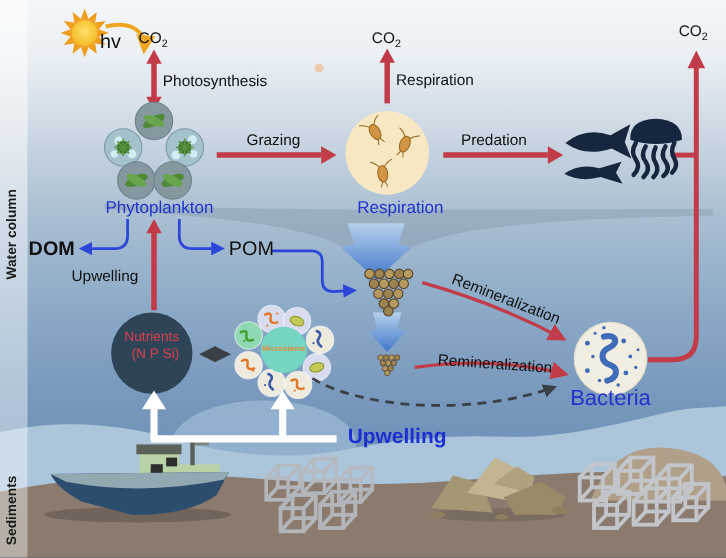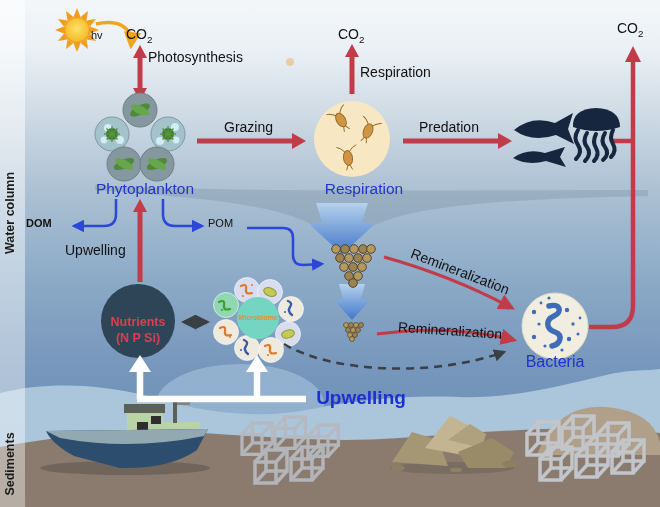--- a/index.html
+++ b/index.html
@@ -9,21 +9,21 @@
     background:linear-gradient(to bottom,
       #f4f7fa 0%,#eaf0f5 10%,#d0dbe5 22%,#abc0d3 38%,
       #8caac7 55%,#7797bc 72%,#6c90b6 88%,#6b8eb3 100%);
   }
   #art{position:absolute;left:0;top:0;}
   .strip{position:absolute;left:0;top:0;width:25px;height:100%;
     background:linear-gradient(to bottom,rgba(255,255,255,.55),rgba(255,255,255,.38));}
   .lbl{position:absolute;color:#111;white-space:nowrap;line-height:1.1;}
   .ctr{transform:translate(-50%,-50%);}
   .blue{color:#2133cc;}
-  .f14{font-size:14px;} .f15{font-size:11px;}
+  .f14{font-size:14px;} .f15{font-size:18px;}
   sub{font-size:70%;}
 </style>
 </head>
 <body>
 
 <div id="stage">
 
 <svg id="art" width="660" height="507" viewBox="0 0 660 507">
   <defs>
     <linearGradient id="fg" x1="0" y1="0" x2="0" y2="1">
@@ -356,38 +356,38 @@
 <div class="lbl ctr" style="left:11px;top:464px;transform:translate(-50%,-50%) rotate(-90deg);font-size:12.5px;font-weight:bold;color:#1b1b1b;">Sediments</div>
 
 <div class="lbl f15" style="left:91px;top:29px;">hv</div>
 <div class="lbl f14" style="left:126px;top:27px;">
   <span>CO</span><sub>2</sub></div>
 <div class="lbl f14" style="left:338px;top:27px;">
   <span>CO</span><sub>2</sub></div>
 <div class="lbl f14" style="left:617px;top:21px;">
   <span>CO</span><sub>2</sub></div>
 
-<div class="lbl f14" style="left:148px;top:50px;">Photosynthesis</div>
+<div class="lbl f14" style="left:148px;top:66px;">Photosynthesis</div>
 <div class="lbl f14" style="left:360px;top:65px;text-align:center;">Respiration</div>
 <div class="lbl f14" style="left:224px;top:120px;">Grazing</div>
 <div class="lbl f14" style="left:419px;top:120px;text-align:right;">Predation</div>
 
 <div class="lbl ctr blue" style="left:145px;top:189px;font-size:15.5px;">Phytoplankton</div>
 <div class="lbl ctr blue" style="left:364px;top:189px;font-size:15.5px;">Respiration</div>
 
 <div class="lbl f15" style="left:26px;top:217px;font-weight:bold;">DOM</div>
 <div class="lbl f15" style="left:208px;top:217px;">POM</div>
 <div class="lbl f14" style="left:65px;top:243px;">Upwelling</div>
 
 <div class="lbl ctr f14" style="left:460px;top:272px;transform:translate(-50%,-50%) rotate(21deg);">Remineralization</div>
 <div class="lbl ctr f14" style="left:450px;top:331px;transform:translate(-50%,-50%) rotate(4deg);">Remineralization</div>
 
-<div class="lbl ctr blue" style="left:555px;top:362px;font-size:16px;">Bacteria</div>
-
-<div class="lbl ctr" style="left:138px;top:330px;text-align:center;font-weight:bold;font-size:12.5px;color:#d84050;line-height:1.3;">
+<div class="lbl ctr blue" style="left:555px;top:362px;font-size:20px;">Bacteria</div>
+
+<div class="lbl ctr" style="left:138px;top:314px;text-align:right;font-weight:normal;font-size:12.5px;color:#d84050;line-height:1.3;">
   <div>Nutrients</div>
   <div>(N P Si)</div>
 </div>
 <div class="lbl ctr" style="left:258px;top:318px;font-size:7px;font-weight:bold;color:#e0903c;">Microbiome</div>
 
 <div class="lbl ctr" style="left:361px;top:398px;font-size:19px;font-weight:bold;color:#1b2fd2;">Upwelling</div>
 
 </div>
 
 </body></html>

